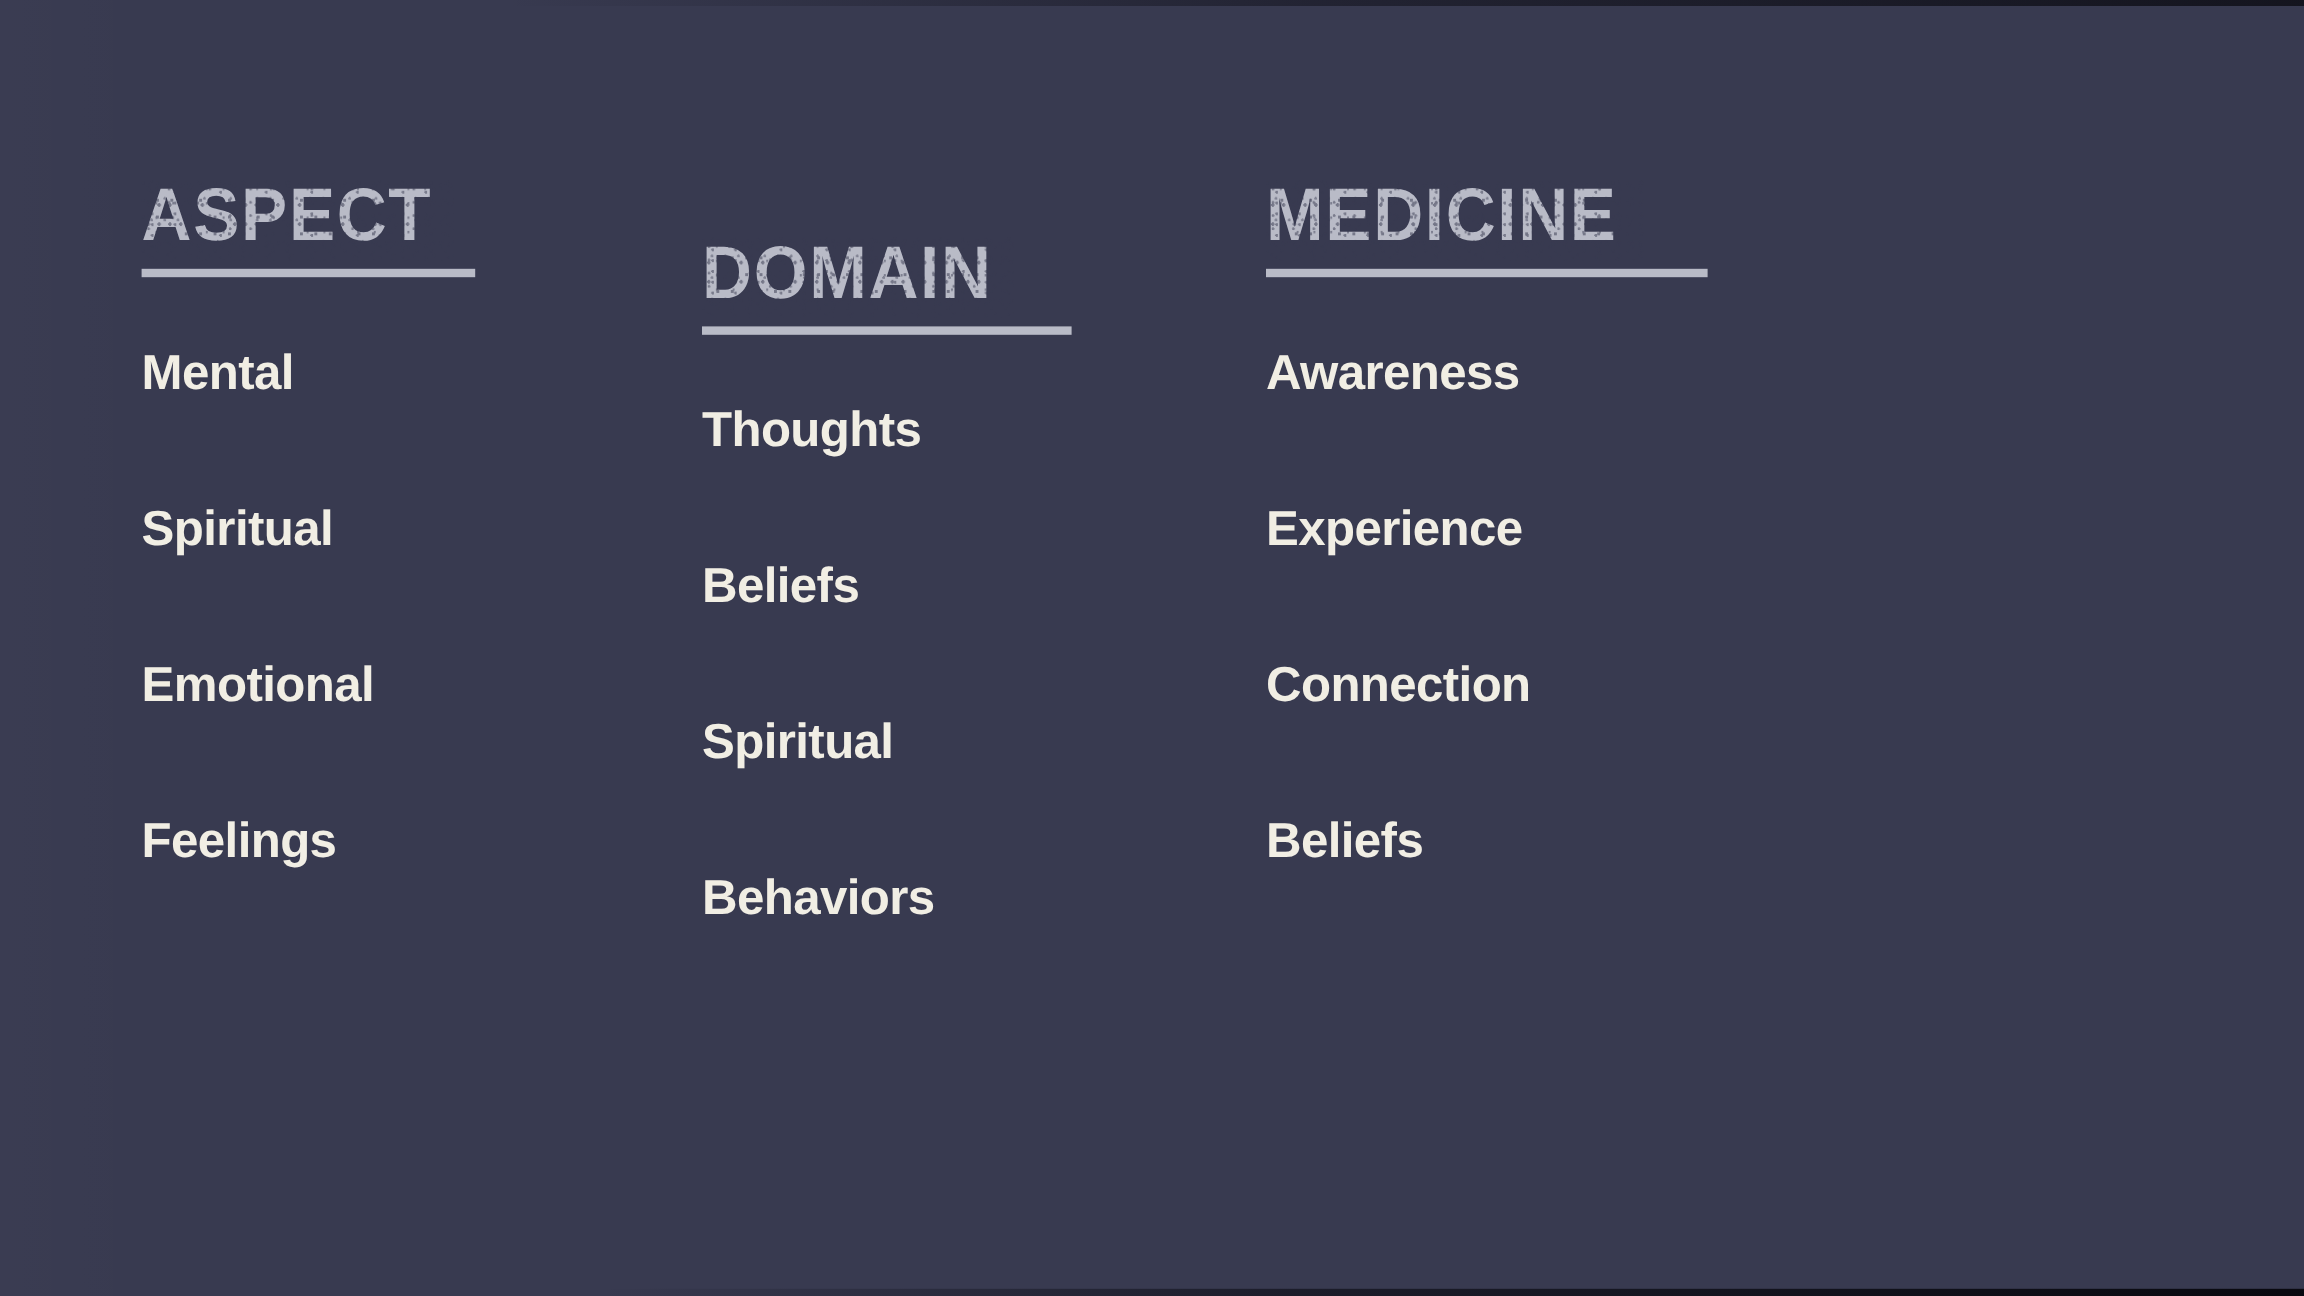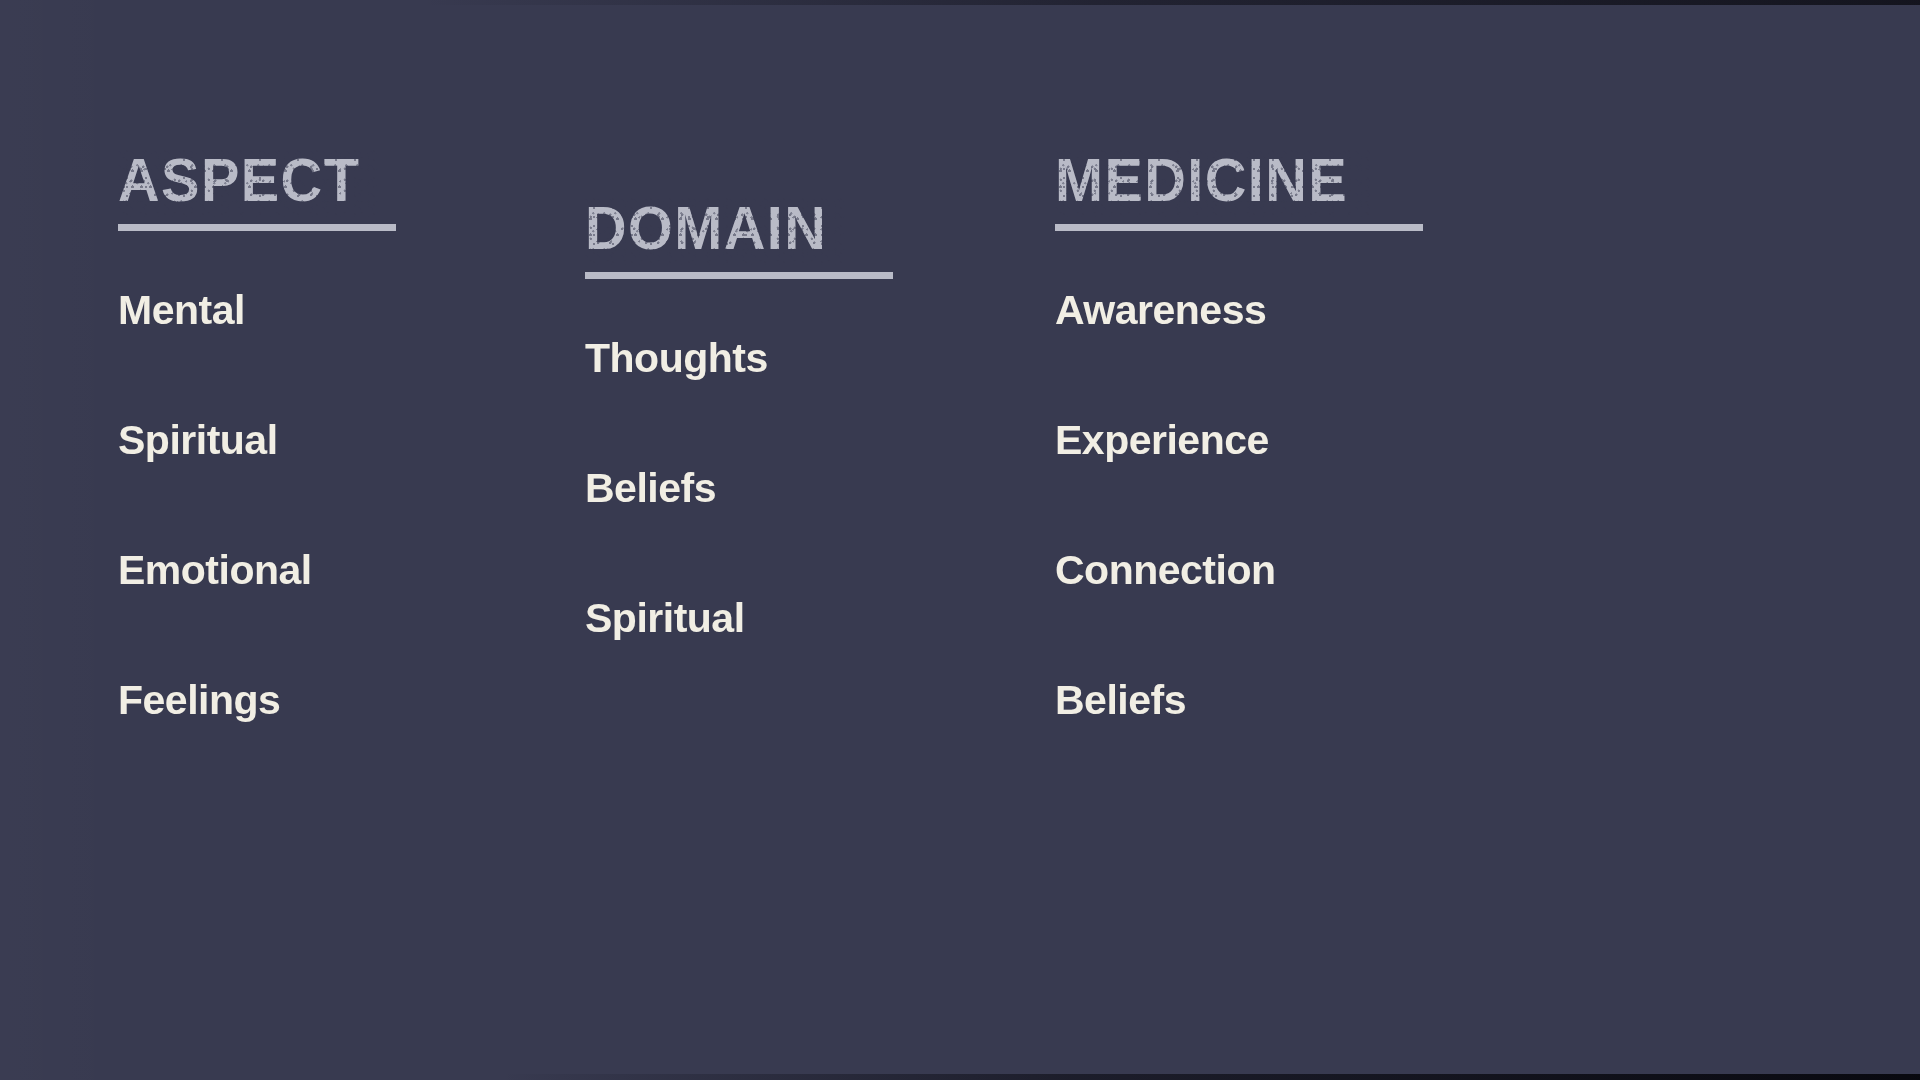--- a/index.html
+++ b/index.html
@@ -173,20 +173,21 @@
     <div class="column col-1">
       <div class="col-header">
         <span class="col-header-text">DOMAIN</span>
         <span class="col-header-grain"></span>
         <span class="col-header-rule rule-1"></span>
       </div>
       <div class="rows">
         <div class="row-item">Thoughts</div>
         <div class="row-item">Beliefs</div>
         <div class="row-item">Spiritual</div>
+        <div class="row-item">Behaviors</div>
       </div>
     </div>
 
     <div class="column col-2">
       <div class="col-header">
         <span class="col-header-text">MEDICINE</span>
         <span class="col-header-grain"></span>
         <span class="col-header-rule rule-2"></span>
       </div>
       <div class="rows">

